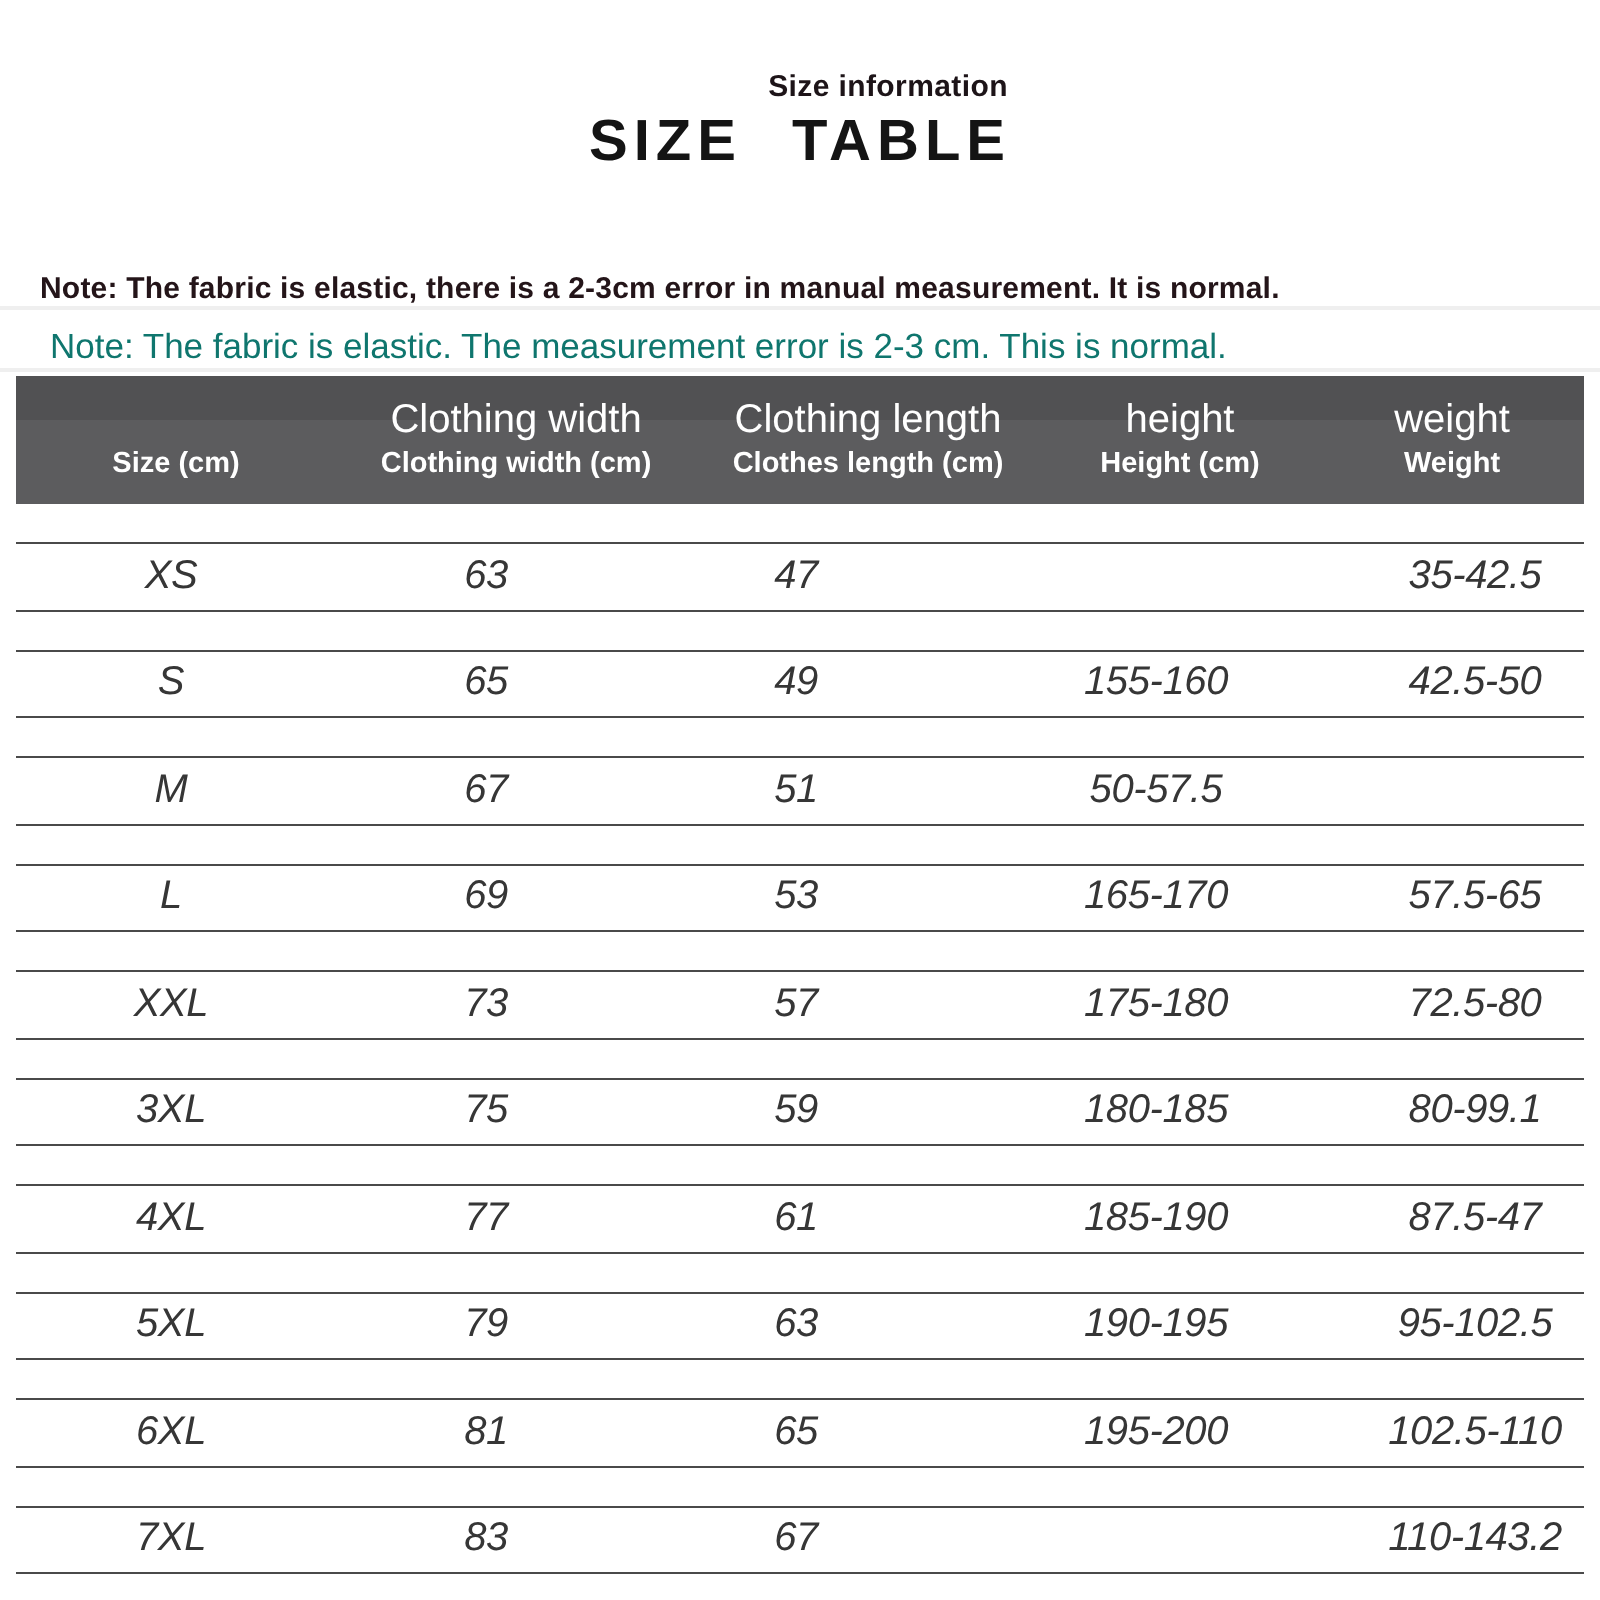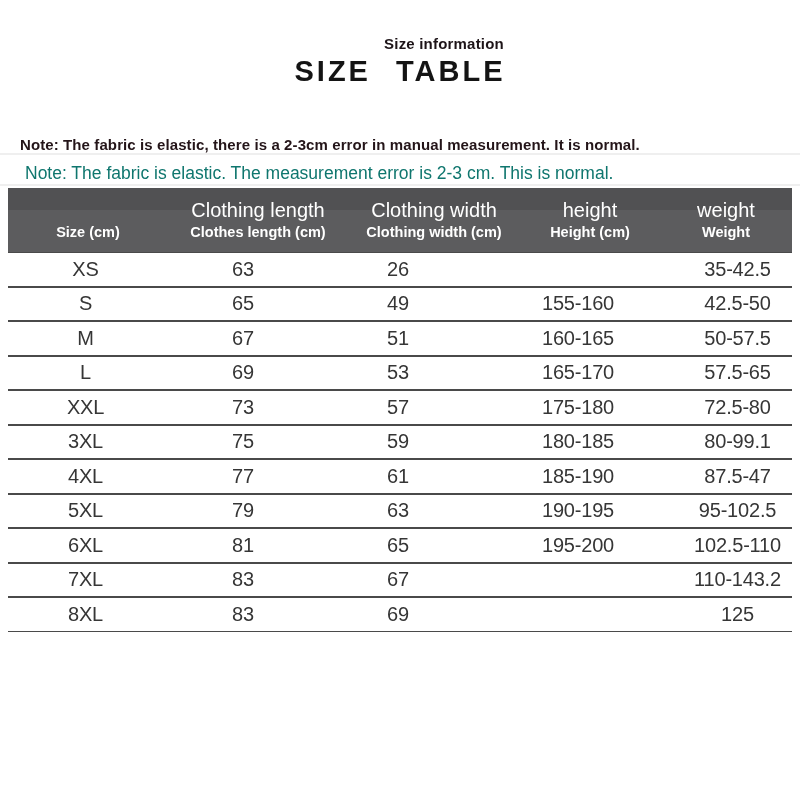--- a/index.html
+++ b/index.html
@@ -34,22 +34,22 @@
     background:linear-gradient(to bottom,#515153 0%,#515153 34%,#5c5c5e 34%,#5c5c5e 100%);
   }
   .th{
     display:flex;flex-direction:column;justify-content:center;align-items:center;
     color:#ffffff;gap:3px;
   }
   .th .l1{font-size:20px;font-weight:400;line-height:21px;min-height:21px;}
   .th .l2{font-size:14.5px;font-weight:700;line-height:16px;}
   .tr{
     display:grid;grid-template-columns:155px 160px 150px 210px 109px;
-    height:32.5px;margin-top:0;align-items:center;
-    border-top:1.5px solid #4a4a4a;border-bottom:1.5px solid #4a4a4a;
+    height:32.5px;margin-top:19px;align-items:center;
+    border-top:1.5px solid #4a4a4a;border-bottom:1.5px solid #4a4a4a;font-style:italic;
   }
   .td{
     text-align:center;font-size:20px;color:#363636;letter-spacing:-.2px;
     white-space:nowrap;
   }
   .brand{
     position:absolute;top:803px;right:62px;
     font-size:23px;color:#1d4ed8;letter-spacing:.5px;
   }
 </style>
@@ -66,57 +66,56 @@
   <div class="note2">Note: The fabric is elastic. The measurement error is 2-3 cm. This is normal.</div>
   <div class="rule-faint rf2"></div>
 
   <div class="size-table">
     <div class="thead">
       <div class="th">
         <span class="l1"></span>
         <span class="l2">Size (cm)</span>
       </div>
       <div class="th">
+        <span class="l1">Clothing width</span>
+        <span class="l2">Clothing width (cm)</span>
+      </div>
+      <div class="th">
         <span class="l1">Clothing length</span>
         <span class="l2">Clothes length (cm)</span>
-      </div>
-      <div class="th">
-        <span class="l1">Clothing width</span>
-        <span class="l2">Clothing width (cm)</span>
       </div>
       <div class="th">
         <span class="l1">height</span>
         <span class="l2">Height (cm)</span>
       </div>
       <div class="th">
         <span class="l1">weight</span>
         <span class="l2">Weight</span>
       </div>
     </div>
 
     <div class="tbody">
       <div class="tr">
         <div class="td">XS</div>
         <div class="td">63</div>
-        <div class="td">26</div>
+        <div class="td">47</div>
         <div class="td"></div>
         <div class="td">35-42.5</div>
       </div>
       <div class="tr">
         <div class="td">S</div>
         <div class="td">65</div>
         <div class="td">49</div>
         <div class="td">155-160</div>
         <div class="td">42.5-50</div>
       </div>
       <div class="tr">
         <div class="td">M</div>
         <div class="td">67</div>
         <div class="td">51</div>
-        <div class="td">160-165</div>
         <div class="td">50-57.5</div>
       </div>
       <div class="tr">
         <div class="td">L</div>
         <div class="td">69</div>
         <div class="td">53</div>
         <div class="td">165-170</div>
         <div class="td">57.5-65</div>
       </div>
       <div class="tr">

